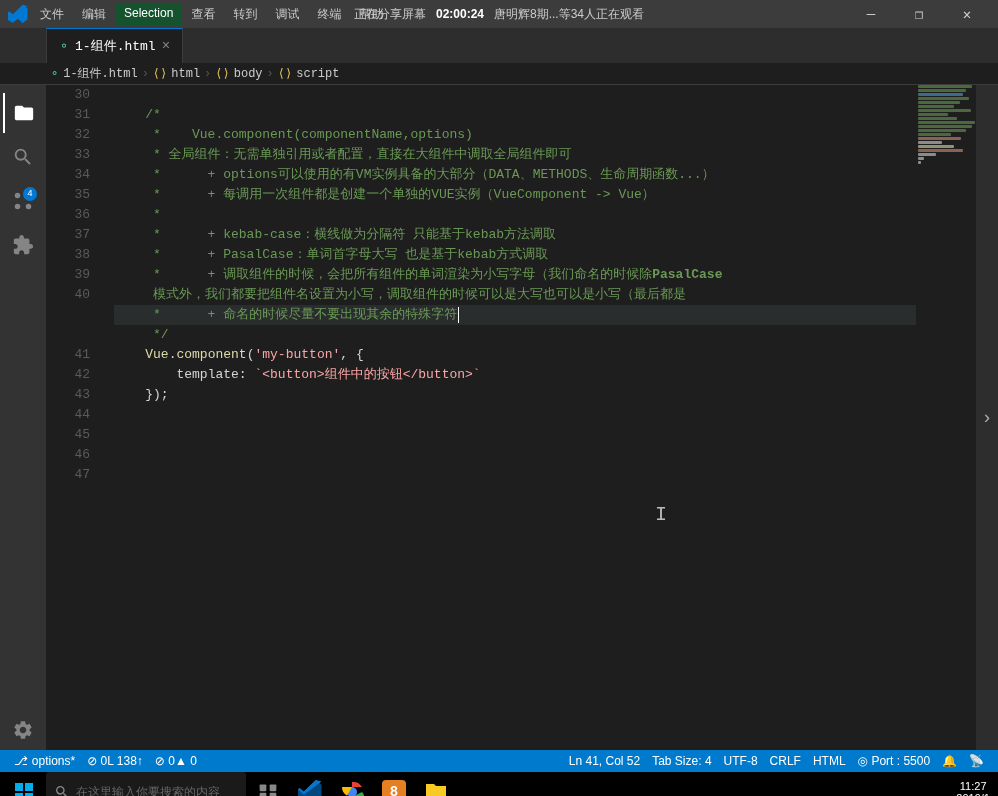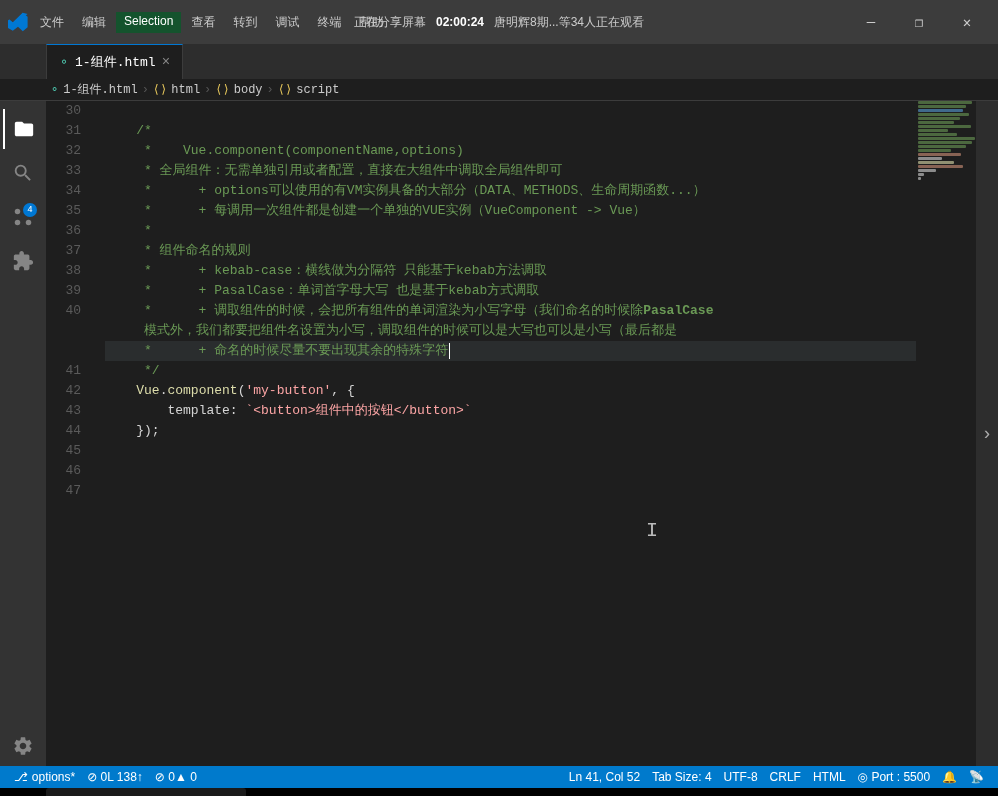--- a/index.html
+++ b/index.html
@@ -8,21 +8,21 @@
       background: #1e1e1e;
       color: #d4d4d4;
       width: 998px;
       height: 796px;
       overflow: hidden;
       font-size: 13px;
     }
 
     
     #title-bar {
-      height: 44px;
+      height: 28px;
       background: #3c3c3c;
       display: flex;
       align-items: center;
       padding: 0 8px;
       user-select: none;
     }
     #title-bar .menu-bar {
       display: flex;
       gap: 2px;
       flex: 1;
@@ -170,20 +170,21 @@
       display: flex;
       flex-direction: column;
     }
 
     
     #code-content {
       flex: 1;
       overflow: hidden;
       display: flex;
       position: relative;
+      margin-left: 9px;
     }
     #line-numbers {
       width: 55px;
       background: #1e1e1e;
       color: #5a5a5a;
       text-align: right;
       padding-right: 12px;
       padding-top: 0;
       line-height: 1.5;
       font-size: 13px;
@@ -455,23 +456,20 @@
         </div>
 
         <div class="code-line">
           <span class="c-comment">     *      + 每调用一次组件都是创建一个单独的VUE实例（VueComponent -&gt; Vue）</span>
         </div>
 
         <div class="code-line">
           <span class="c-comment">     *</span>
         </div>
 
-        <div class="code-line">
-          <span class="c-comment">     * 组件命名的规则</span>
-        </div>
 
         <div class="code-line">
           <span class="c-comment">     *      + kebab-case：横线做为分隔符 只能基于kebab方法调取</span>
         </div>
 
         <div class="code-line">
           <span class="c-comment">     *      + PasalCase：单词首字母大写 也是基于kebab方式调取</span>
         </div>
 
         <div class="code-line">

